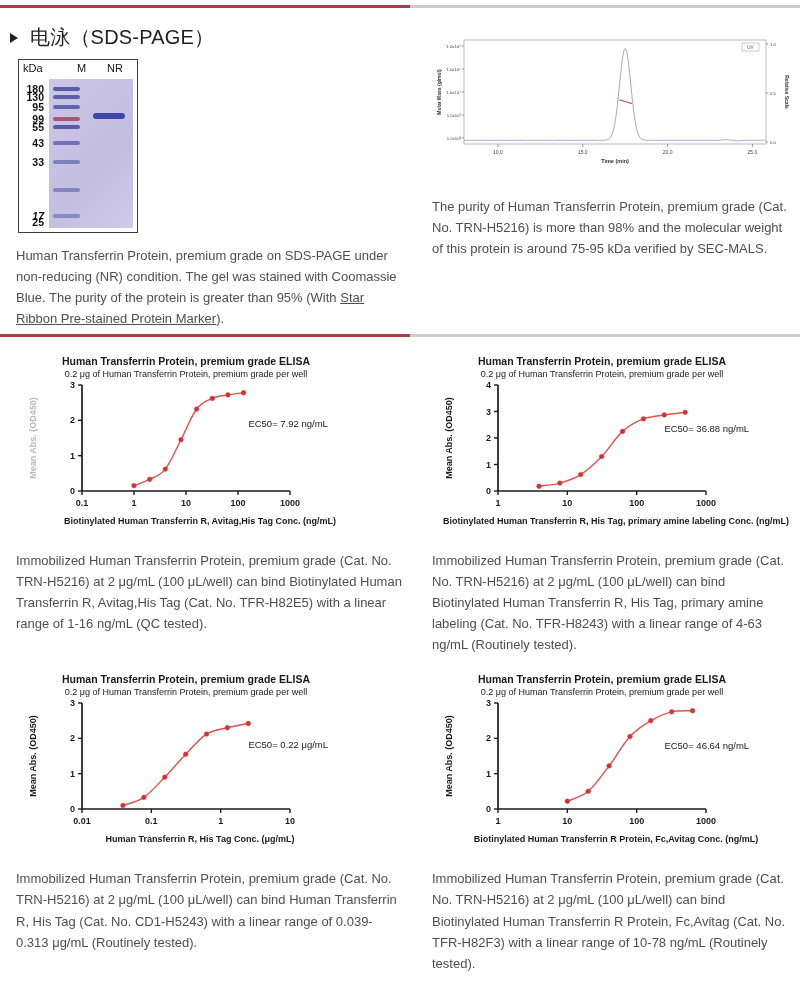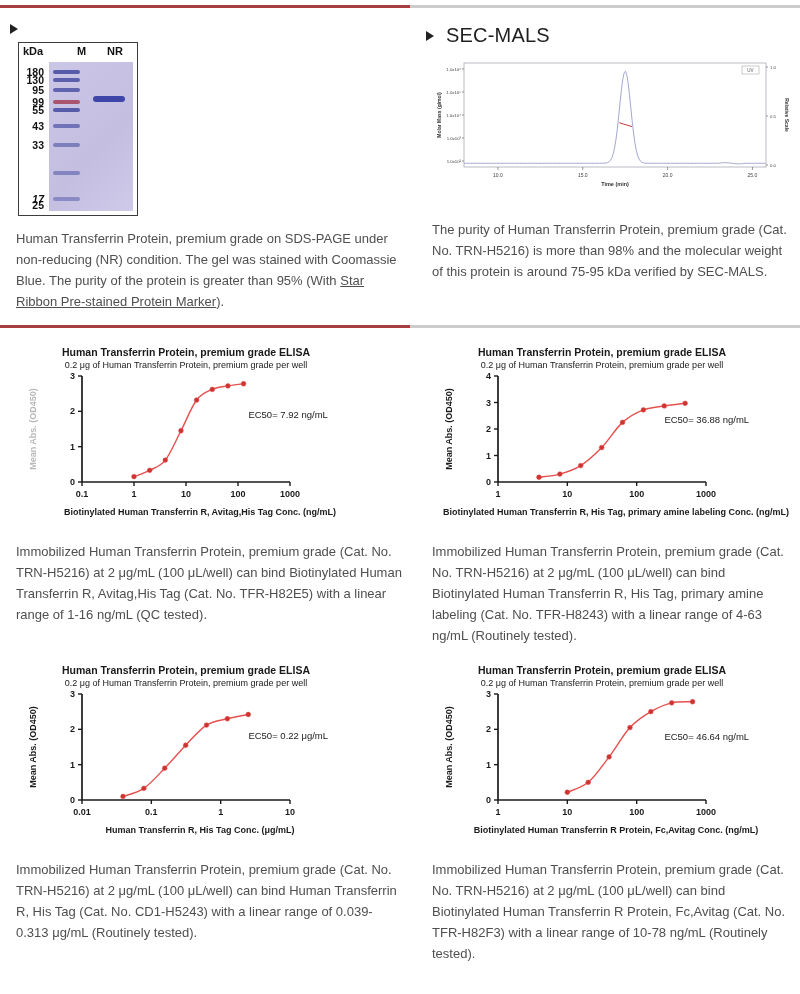--- a/index.html
+++ b/index.html
@@ -20,21 +20,21 @@
   .section2{padding:12px 16px 0 16px}
   .sec-header{display:flex;align-items:center;gap:12px;font-size:20px;color:var(--heading);letter-spacing:.2px;margin-bottom:8px}
   .tri{width:0;height:0;border-left:8px solid #222;border-top:5px solid transparent;border-bottom:5px solid transparent;margin-left:-6px}
   .caption{font-size:13px;line-height:1.62;color:var(--text);width:386px;margin-top:12px}
   .caption .link{color:var(--text);text-decoration:underline;cursor:pointer}
   .col-right{padding-left:12px}
   .col-right .caption{width:360px;margin-top:20px}
 
   
   .gel-fig{width:120px;height:174px;border:1px solid #3c3c3c;background:#fff;position:relative;margin:6px 0 0 2px}
-  .gel-head span{position:absolute;top:2px;font-size:11px;font-weight:700;color:#111}
+  .gel-head span{position:absolute;top:2px;font-size:11px;font-weight:400;color:#111}
   .gel-head .kda-h{left:4px}
   .gel-head .lane-m{left:58px}
   .gel-head .lane-nr{left:88px}
   .gel-labels{position:absolute;left:0;top:19px;bottom:4px;width:27px}
   .gel-labels .kda-lab{position:absolute;right:2px;transform:translateY(-50%);font-size:10.5px;font-weight:700;color:#111}
   .gel-area{position:absolute;left:30px;right:4px;top:19px;bottom:4px;background:linear-gradient(135deg,#cbc6e6 0%,#c4bfe1 60%,#cfcae9 100%)}
   .band{position:absolute;transform:translateY(-50%)}
   .marker-band{left:4px;width:27px;height:4px;border-radius:2px;filter:blur(.4px)}
   .sample-band{left:44px;width:32px;height:6px;border-radius:3px;filter:blur(.4px)}
 
@@ -53,20 +53,21 @@
 
 <div class="divider">
     <span class="accent-half"></span>
   </div>
 
 <div class="section1">
 
   <div class="col-left">
     <div class="sec-header">
       <span class="tri"></span>
+      <span>电泳（SDS-PAGE）</span>
     </div>
     <div class="gel-fig">
       <div class="gel-head">
         <span class="kda-h">kDa</span>
         <span class="lane-m">M</span>
         <span class="lane-nr">NR</span>
       </div>
       <div class="gel-labels" id="gel-labels">
           <span class="kda-lab" style="top: 7%;">180</span>
           <span class="kda-lab" style="top: 12.4%;">130</span>
@@ -88,24 +89,20 @@
           <div class="band marker-band" style="top: 55.4%; background: rgb(67, 74, 160); opacity: 0.55;"></div>
           <div class="band marker-band" style="top: 74.5%; background: rgb(67, 74, 160); opacity: 0.5;"></div>
           <div class="band marker-band" style="top: 91.7%; background: rgb(67, 74, 160); opacity: 0.45;"></div>
           <div class="band sample-band" style="top: 24.5%; background: rgb(56, 64, 168); opacity: 0.95;"></div>
         </div>
     </div>
     <p class="caption"><span>Human Transferrin Protein, premium grade on SDS-PAGE under non-reducing (NR) condition. The gel was stained with Coomassie Blue. The purity of the protein is greater than 95% (With </span><a class="link">Star Ribbon Pre-stained Protein Marker</a><span>).</span></p>
   </div>
 
   <div class="col-right">
-    <div class="sec-header">
-      <span class="tri"></span>
-      <span>SEC-MALS</span>
-    </div>
     <div class="sec-chart-wrap">
       <svg id="sec-chart" width="356" height="138" viewBox="0 0 356 138">
           <rect x="30" y="6" width="302" height="104" fill="#ffffff" stroke="#a9a9b5" stroke-width="0.8"></rect>
           <polyline points="30.00,106.27 31.36,106.27 32.71,106.27 34.07,106.27 35.43,106.27 36.79,106.27 38.14,106.27 39.50,106.27 40.86,106.27 42.22,106.27 43.57,106.27 44.93,106.27 46.29,106.27 47.64,106.27 49.00,106.27 50.36,106.27 51.72,106.27 53.07,106.27 54.43,106.27 55.79,106.27 57.15,106.27 58.50,106.27 59.86,106.27 61.22,106.27 62.58,106.27 63.93,106.27 65.29,106.27 66.65,106.27 68.00,106.27 69.36,106.27 70.72,106.27 72.08,106.27 73.43,106.27 74.79,106.27 76.15,106.27 77.51,106.27 78.86,106.27 80.22,106.27 81.58,106.27 82.93,106.27 84.29,106.27 85.65,106.27 87.01,106.27 88.36,106.27 89.72,106.27 91.08,106.27 92.44,106.27 93.79,106.27 95.15,106.27 96.51,106.27 97.87,106.27 99.22,106.27 100.58,106.27 101.94,106.27 103.29,106.27 104.65,106.27 106.01,106.27 107.37,106.27 108.72,106.27 110.08,106.27 111.44,106.27 112.80,106.27 114.15,106.27 115.51,106.27 116.87,106.27 118.22,106.27 119.58,106.27 120.94,106.27 122.30,106.27 123.65,106.27 125.01,106.27 126.37,106.27 127.73,106.27 129.08,106.27 130.44,106.27 131.80,106.27 133.16,106.27 134.51,106.27 135.87,106.27 137.23,106.27 138.58,106.27 139.94,106.27 141.30,106.27 142.66,106.27 144.01,106.27 145.37,106.27 146.73,106.27 148.09,106.27 149.44,106.27 150.80,106.27 152.16,106.27 153.51,106.27 154.87,106.27 156.23,106.27 157.59,106.27 158.94,106.27 160.30,106.27 161.66,106.27 163.02,106.27 164.37,106.27 165.73,106.27 167.09,106.26 168.44,106.25 169.80,106.21 171.16,106.12 172.52,105.92 173.87,105.50 175.23,104.68 176.59,103.18 177.95,100.63 179.30,96.56 180.66,90.49 182.02,82.11 183.38,71.39 184.73,58.78 186.09,45.31 187.45,32.48 188.80,22.04 190.16,15.62 191.52,14.28 192.88,18.25 194.23,26.85 195.59,38.70 196.95,52.07 198.31,65.27 199.66,77.03 201.02,86.60 202.38,93.80 203.73,98.81 205.09,102.07 206.45,104.04 207.81,105.15 209.16,105.74 210.52,106.04 211.88,106.17 213.24,106.23 214.59,106.26 215.95,106.27 217.31,106.27 218.67,106.27 220.02,106.27 221.38,106.27 222.74,106.27 224.09,106.27 225.45,106.27 226.81,106.27 228.17,106.27 229.52,106.27 230.88,106.27 232.24,106.27 233.60,106.27 234.95,106.27 236.31,106.27 237.67,106.27 239.02,106.27 240.38,106.27 241.74,106.27 243.10,106.27 244.45,106.27 245.81,106.27 247.17,106.27 248.53,106.27 249.88,106.27 251.24,106.27 252.60,106.27 253.96,106.27 255.31,106.27 256.67,106.27 258.03,106.27 259.38,106.27 260.74,106.27 262.10,106.27 263.46,106.27 264.81,106.27 266.17,106.27 267.53,106.27 268.89,106.27 270.24,106.27 271.60,106.27 272.96,106.27 274.31,106.27 275.67,106.27 277.03,106.27 278.39,106.27 279.74,106.27 281.10,106.27 282.46,106.27 283.82,106.27 285.17,106.18 286.53,106.01 287.89,105.86 289.24,105.75 290.60,105.70 291.96,105.71 293.32,105.77 294.67,105.88 296.03,106.04 297.39,106.21 298.75,106.40 300.10,106.57 301.46,106.71 302.82,106.80 304.18,106.85 305.53,106.83 306.89,106.76 308.25,106.64 309.60,106.48 310.96,106.30 312.32,106.27 313.68,106.27 315.03,106.27 316.39,106.27 317.75,106.27 319.11,106.27 320.46,106.27 321.82,106.27 323.18,106.27 324.53,106.27 325.89,106.27 327.25,106.27 328.61,106.27 329.96,106.27 331.32,106.27" fill="none" stroke="#9a9ccb" stroke-width="0.9"></polyline>
           <line x1="185.24157303370782" y1="65.75999999999999" x2="197.96629213483143" y2="69.6" stroke="#c23a3a" stroke-width="1"></line>
           <line x1="63.93258426966292" y1="110" x2="63.93258426966292" y2="113" stroke="#555" stroke-width="0.6"></line>
           <text x="63.93258426966292" y="120" font-size="5" text-anchor="middle" fill="#444">10.0</text>
           <line x1="148.7640449438202" y1="110" x2="148.7640449438202" y2="113" stroke="#555" stroke-width="0.6"></line>
           <text x="148.7640449438202" y="120" font-size="5" text-anchor="middle" fill="#444">15.0</text>
           <line x1="233.59550561797752" y1="110" x2="233.59550561797752" y2="113" stroke="#555" stroke-width="0.6"></line>

